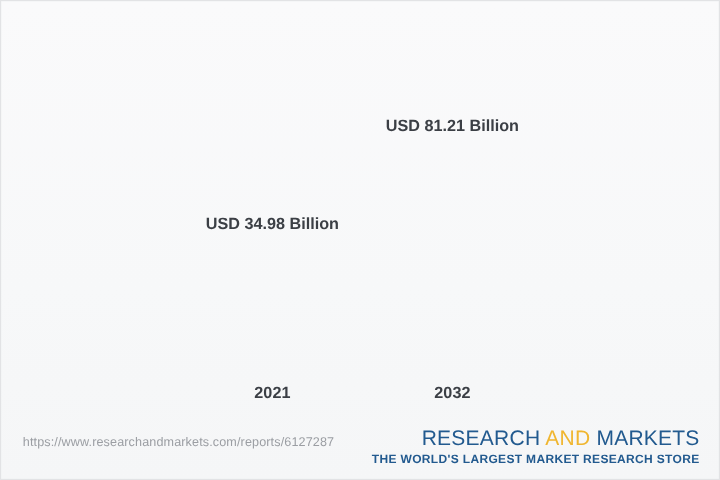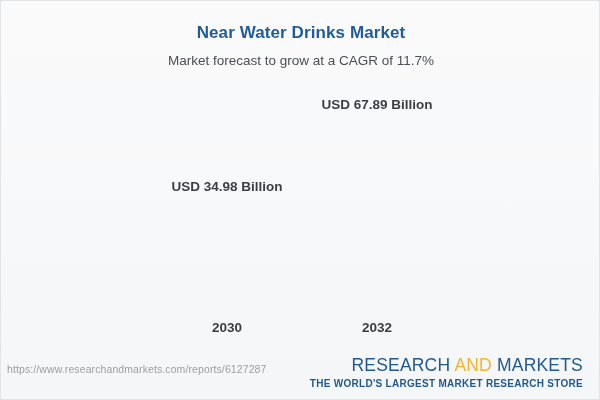--- a/index.html
+++ b/index.html
@@ -98,21 +98,21 @@
   
   .footer {
     position: absolute;
     left: 0;
     bottom: 0;
     width: 600px;
     height: 52px;
   }
   .footer-url {
     position: absolute;
-    left: 6px;
+    left: 18px;
     top: 16px;
     font-size: 10.5px;
     color: #9b9ea3;
     letter-spacing: 0.1px;
   }
   .logo {
     position: absolute;
     right: 18px;
     top: 10px;
     text-align: right;
@@ -135,30 +135,26 @@
     color: #225a8f;
     letter-spacing: 0.28px;
     white-space: nowrap;
   }
 </style>
 </head>
 <body>
 
 <div class="card">
 
-  <div class="header">
-    <div class="chart-title">Near Water Drinks Market</div>
-    <div class="chart-subtitle">Market forecast to grow at a CAGR of 11.7%</div>
-  </div>
 
   <div class="plot">
 
     <div class="value-label" id="label-2026">USD 34.98 Billion</div>
 
-    <div class="value-label" id="label-2032">USD 67.89 Billion</div>
+    <div class="value-label" id="label-2032">USD 81.21 Billion</div>
 
     <div class="bar-group gold" id="bar-2026-group">
 
       <div class="cyl">
         
         
         
       </div>
     </div>
 
@@ -169,21 +165,21 @@
         
         
       </div>
 
       <div class="cyl blue">
         
         
       </div>
     </div>
 
-    <div class="cat-label" id="cat-2026">2030</div>
+    <div class="cat-label" id="cat-2026">2021</div>
     <div class="cat-label" id="cat-2032">2032</div>
   </div>
 
   <div class="footer">
     <div class="footer-url">https://www.researchandmarkets.com/reports/6127287</div>
 
     <div class="logo">
       <div class="logo-main"><span>RESEARCH </span><span class="logo-and">AND</span><span> MARKETS</span></div>
       <div class="logo-tag">THE WORLD'S LARGEST MARKET RESEARCH STORE</div>
     </div>

